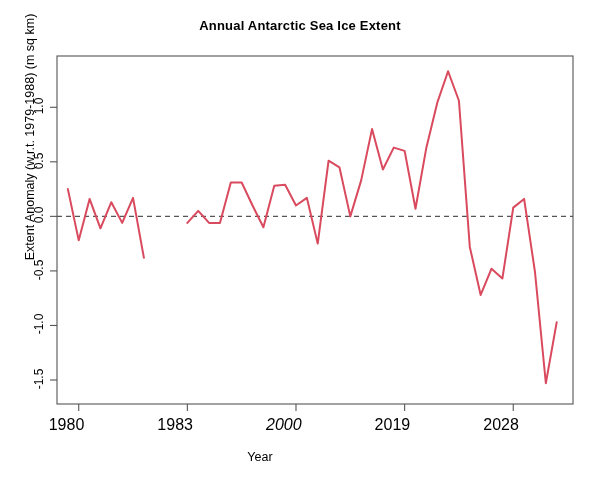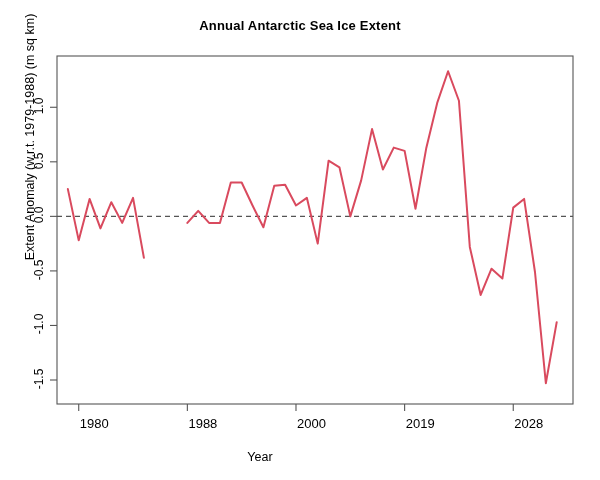--- a/index.html
+++ b/index.html
@@ -55,22 +55,22 @@
   .ytick-label {
     position: absolute;
     font-size: 12px;
     white-space: nowrap;
     transform: rotate(-90deg);
     transform-origin: center center;
     text-align: center;
   }
   .xtick-label {
     position: absolute;
-    font-size: 13px;
-    text-align: right;
+    font-size: 16px;
+    text-align: left;
     white-space: nowrap;
   }
   svg.plot {
     position: absolute;
     left: 0;
     top: 0;
     width: 600px;
     height: 480px;
   }
 </style>
@@ -110,19 +110,19 @@
   <div id="ytick-layer">
       <div class="ytick-label" style="width: 40px; left: 19px; top: 99.2727px;">1.0</div>
       <div class="ytick-label" style="width: 40px; left: 19px; top: 153.818px;">0.5</div>
       <div class="ytick-label" style="width: 40px; left: 19px; top: 208.364px;">0.0</div>
       <div class="ytick-label" style="width: 40px; left: 19px; top: 262.909px;">-0.5</div>
       <div class="ytick-label" style="width: 40px; left: 19px; top: 317.455px;">-1.0</div>
       <div class="ytick-label" style="width: 40px; left: 19px; top: 372px;">-1.5</div>
     </div>
   <div id="xtick-layer">
       <div class="xtick-label" style="width: 60px; left: 48.7263px; top: 416px;">1980</div>
-      <div class="xtick-label" style="width: 60px; left: 157.358px; top: 416px;">1988</div>
-      <div class="xtick-label" style="width: 60px; left: 265.989px; top: 416px;">2000</div>
+      <div class="xtick-label" style="width: 60px; left: 157.358px; top: 416px;">1983</div>
+      <div class="xtick-label" style="width: 60px; left: 265.989px; top: 416px; font-style: italic;">2000</div>
       <div class="xtick-label" style="width: 60px; left: 374.621px; top: 416px;">2019</div>
       <div class="xtick-label" style="width: 60px; left: 483.253px; top: 416px;">2028</div>
     </div>
 
 </div>
 
 </body></html>

